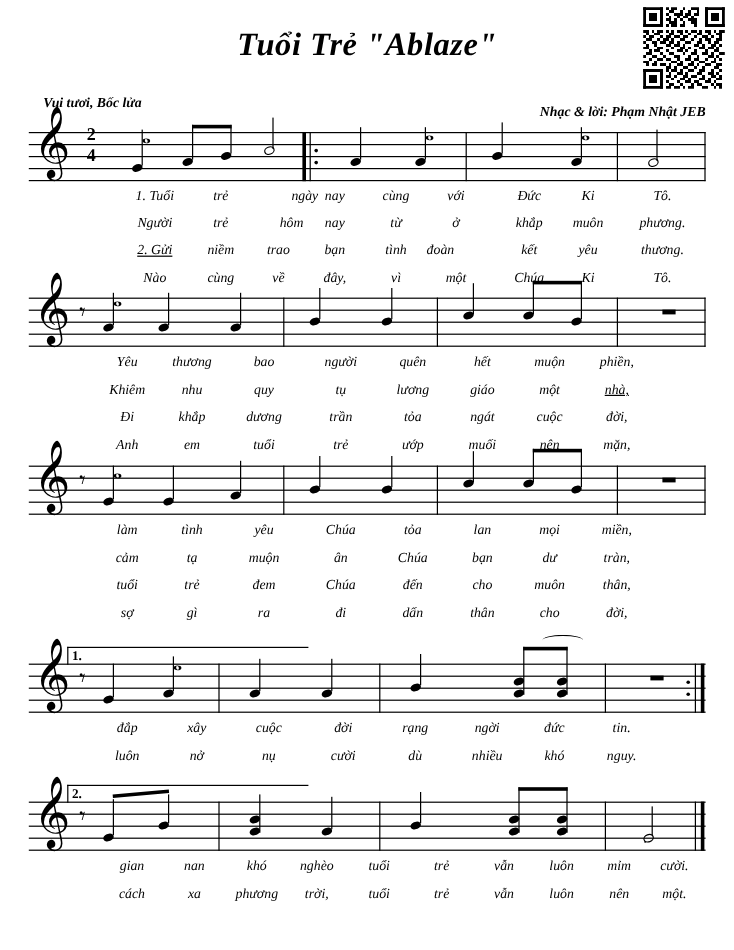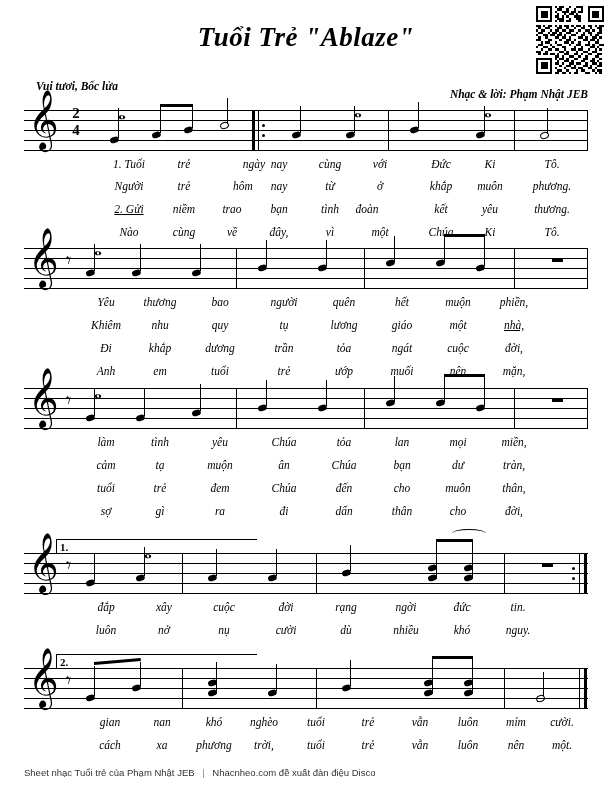--- a/index.html
+++ b/index.html
@@ -868,19 +868,14 @@
     <span class="syl" style="left:190px;">phương</span>
     <span class="syl" style="left:240px;">trời,</span>
     <span class="syl" style="left:292px;">tuổi</span>
     <span class="syl" style="left:344px;">trẻ</span>
     <span class="syl" style="left:396px;">vẫn</span>
     <span class="syl" style="left:444px;">luôn</span>
     <span class="syl" style="left:492px;">nên</span>
     <span class="syl" style="left:538px;">một.</span>
   </div>
 
-  <div class="footer">
-    <span>Sheet nhạc Tuổi trẻ của Phạm Nhật JEB</span>
-    <span class="footer-sep">|</span>
-    <span>Nhacnheo.com đề xuất đàn điệu Disco</span>
-  </div>
 
 </div>
 
 </body></html>

